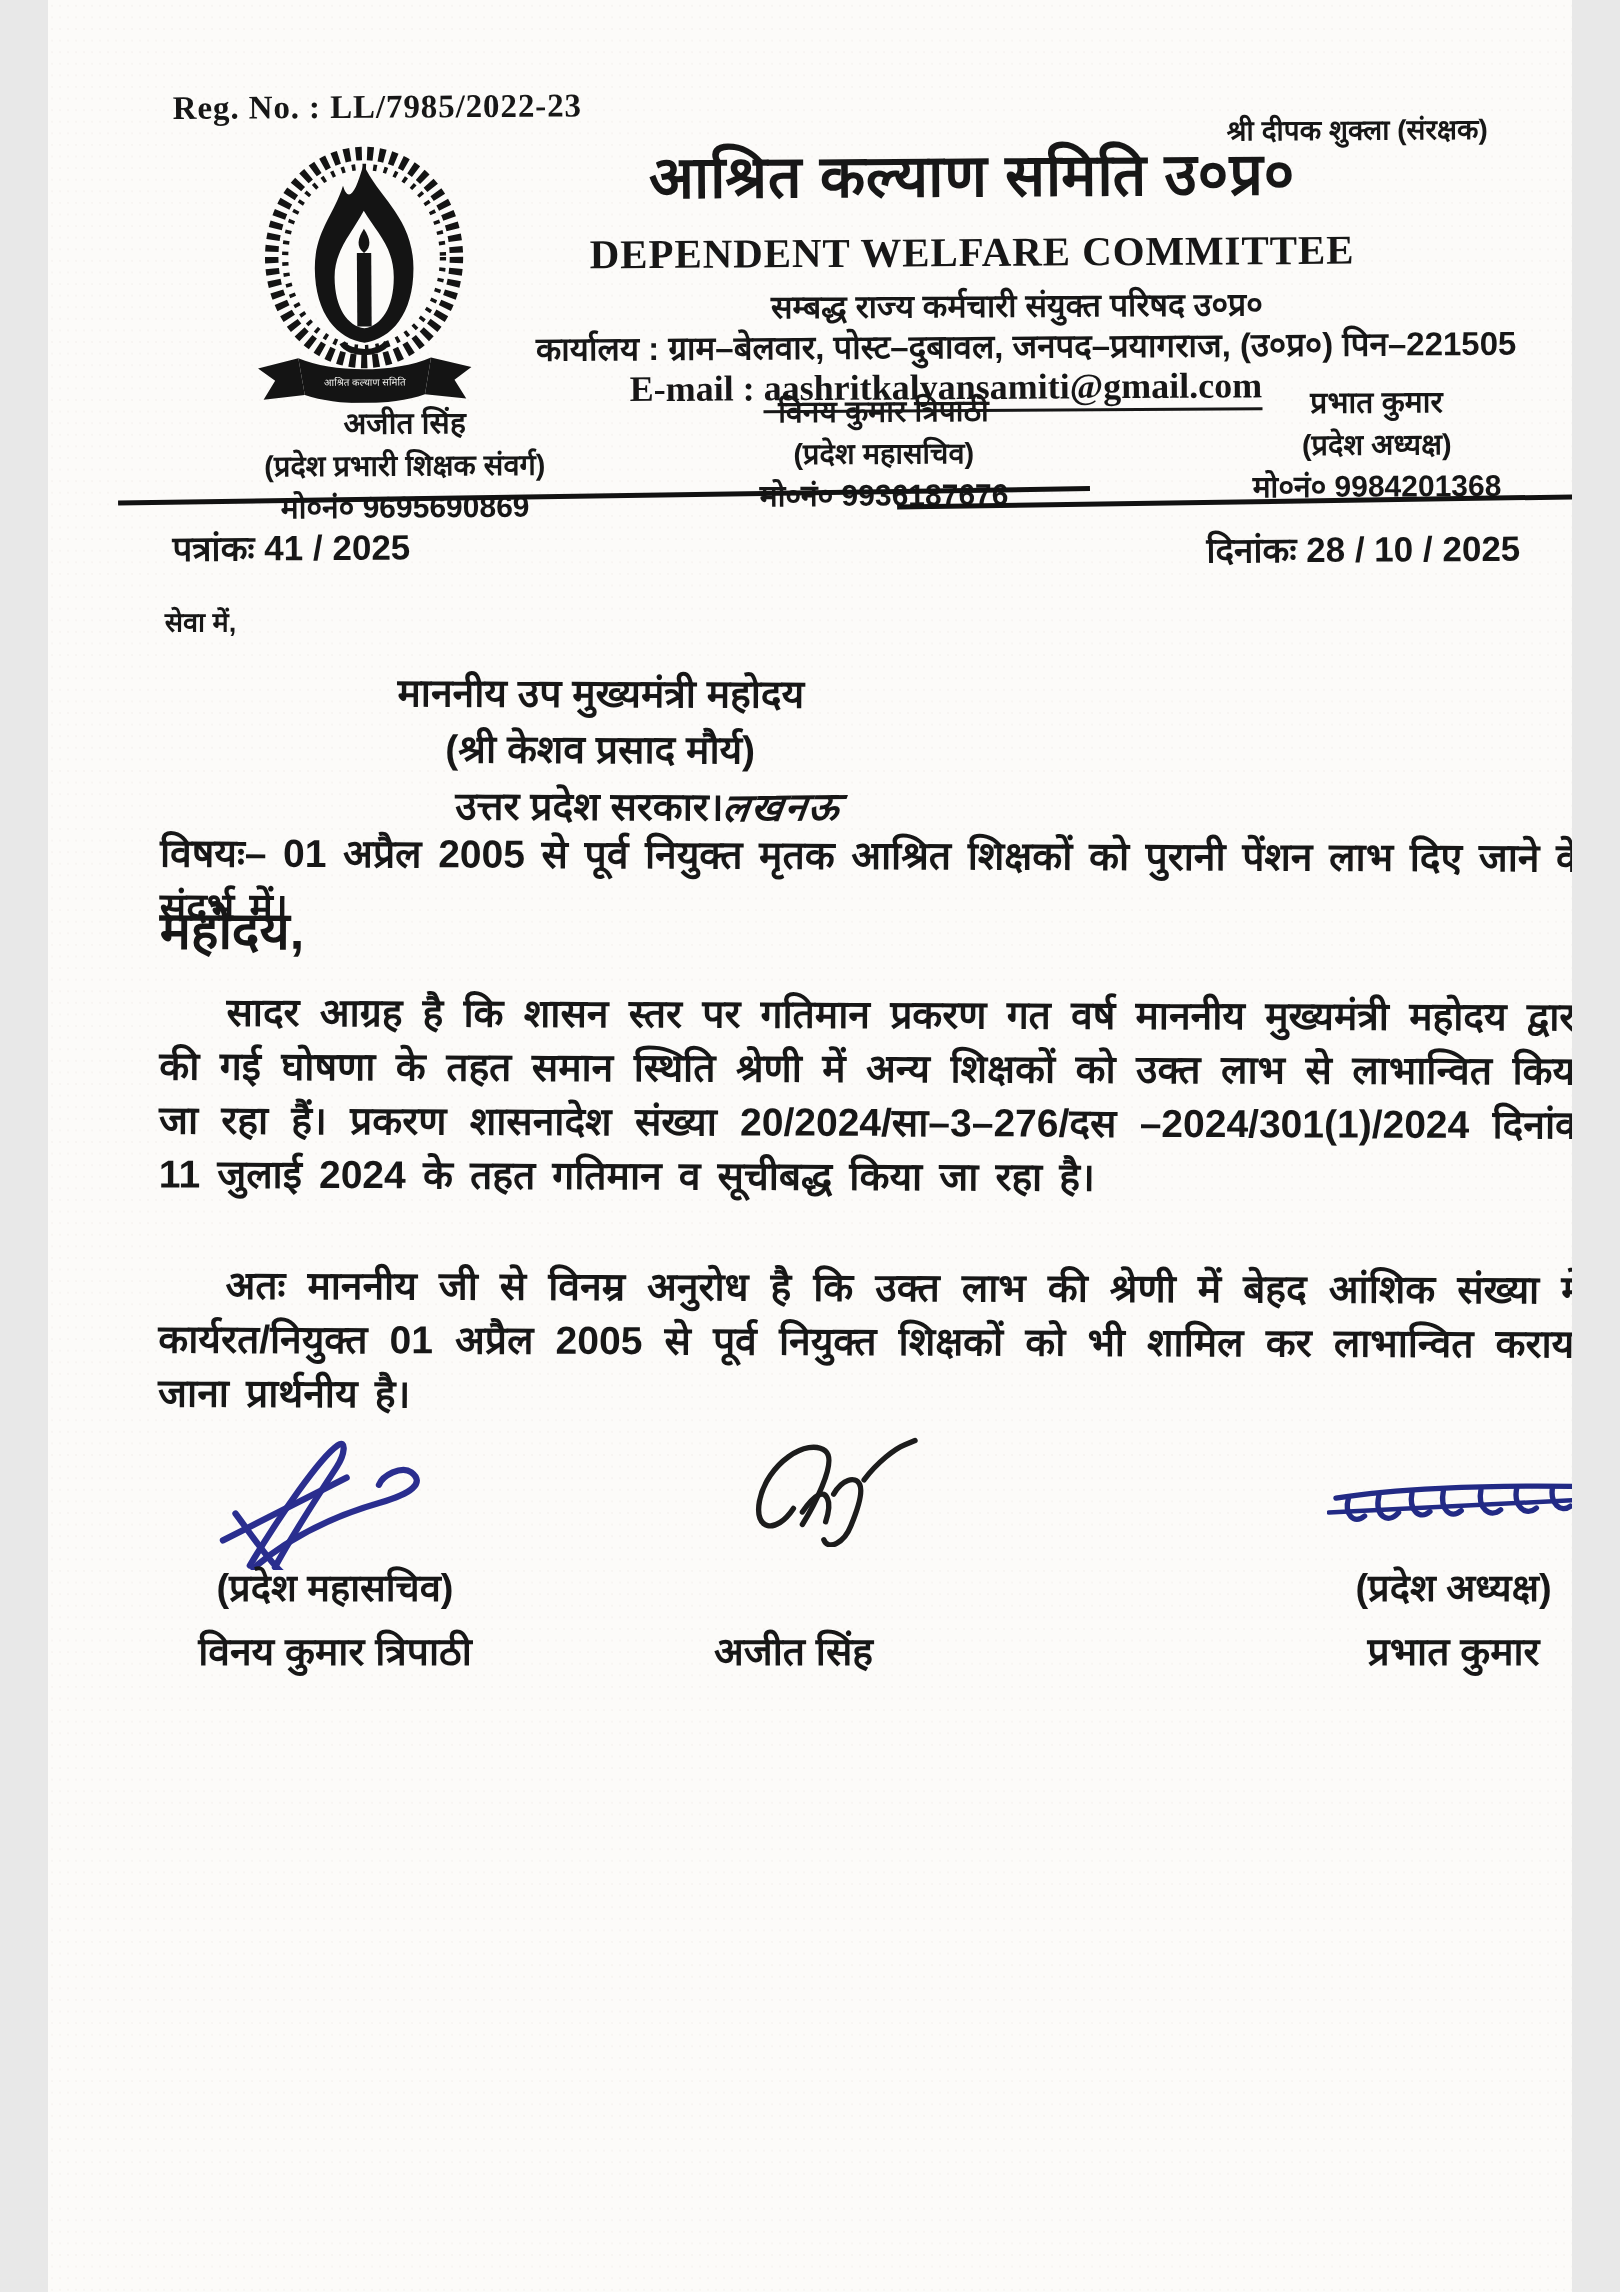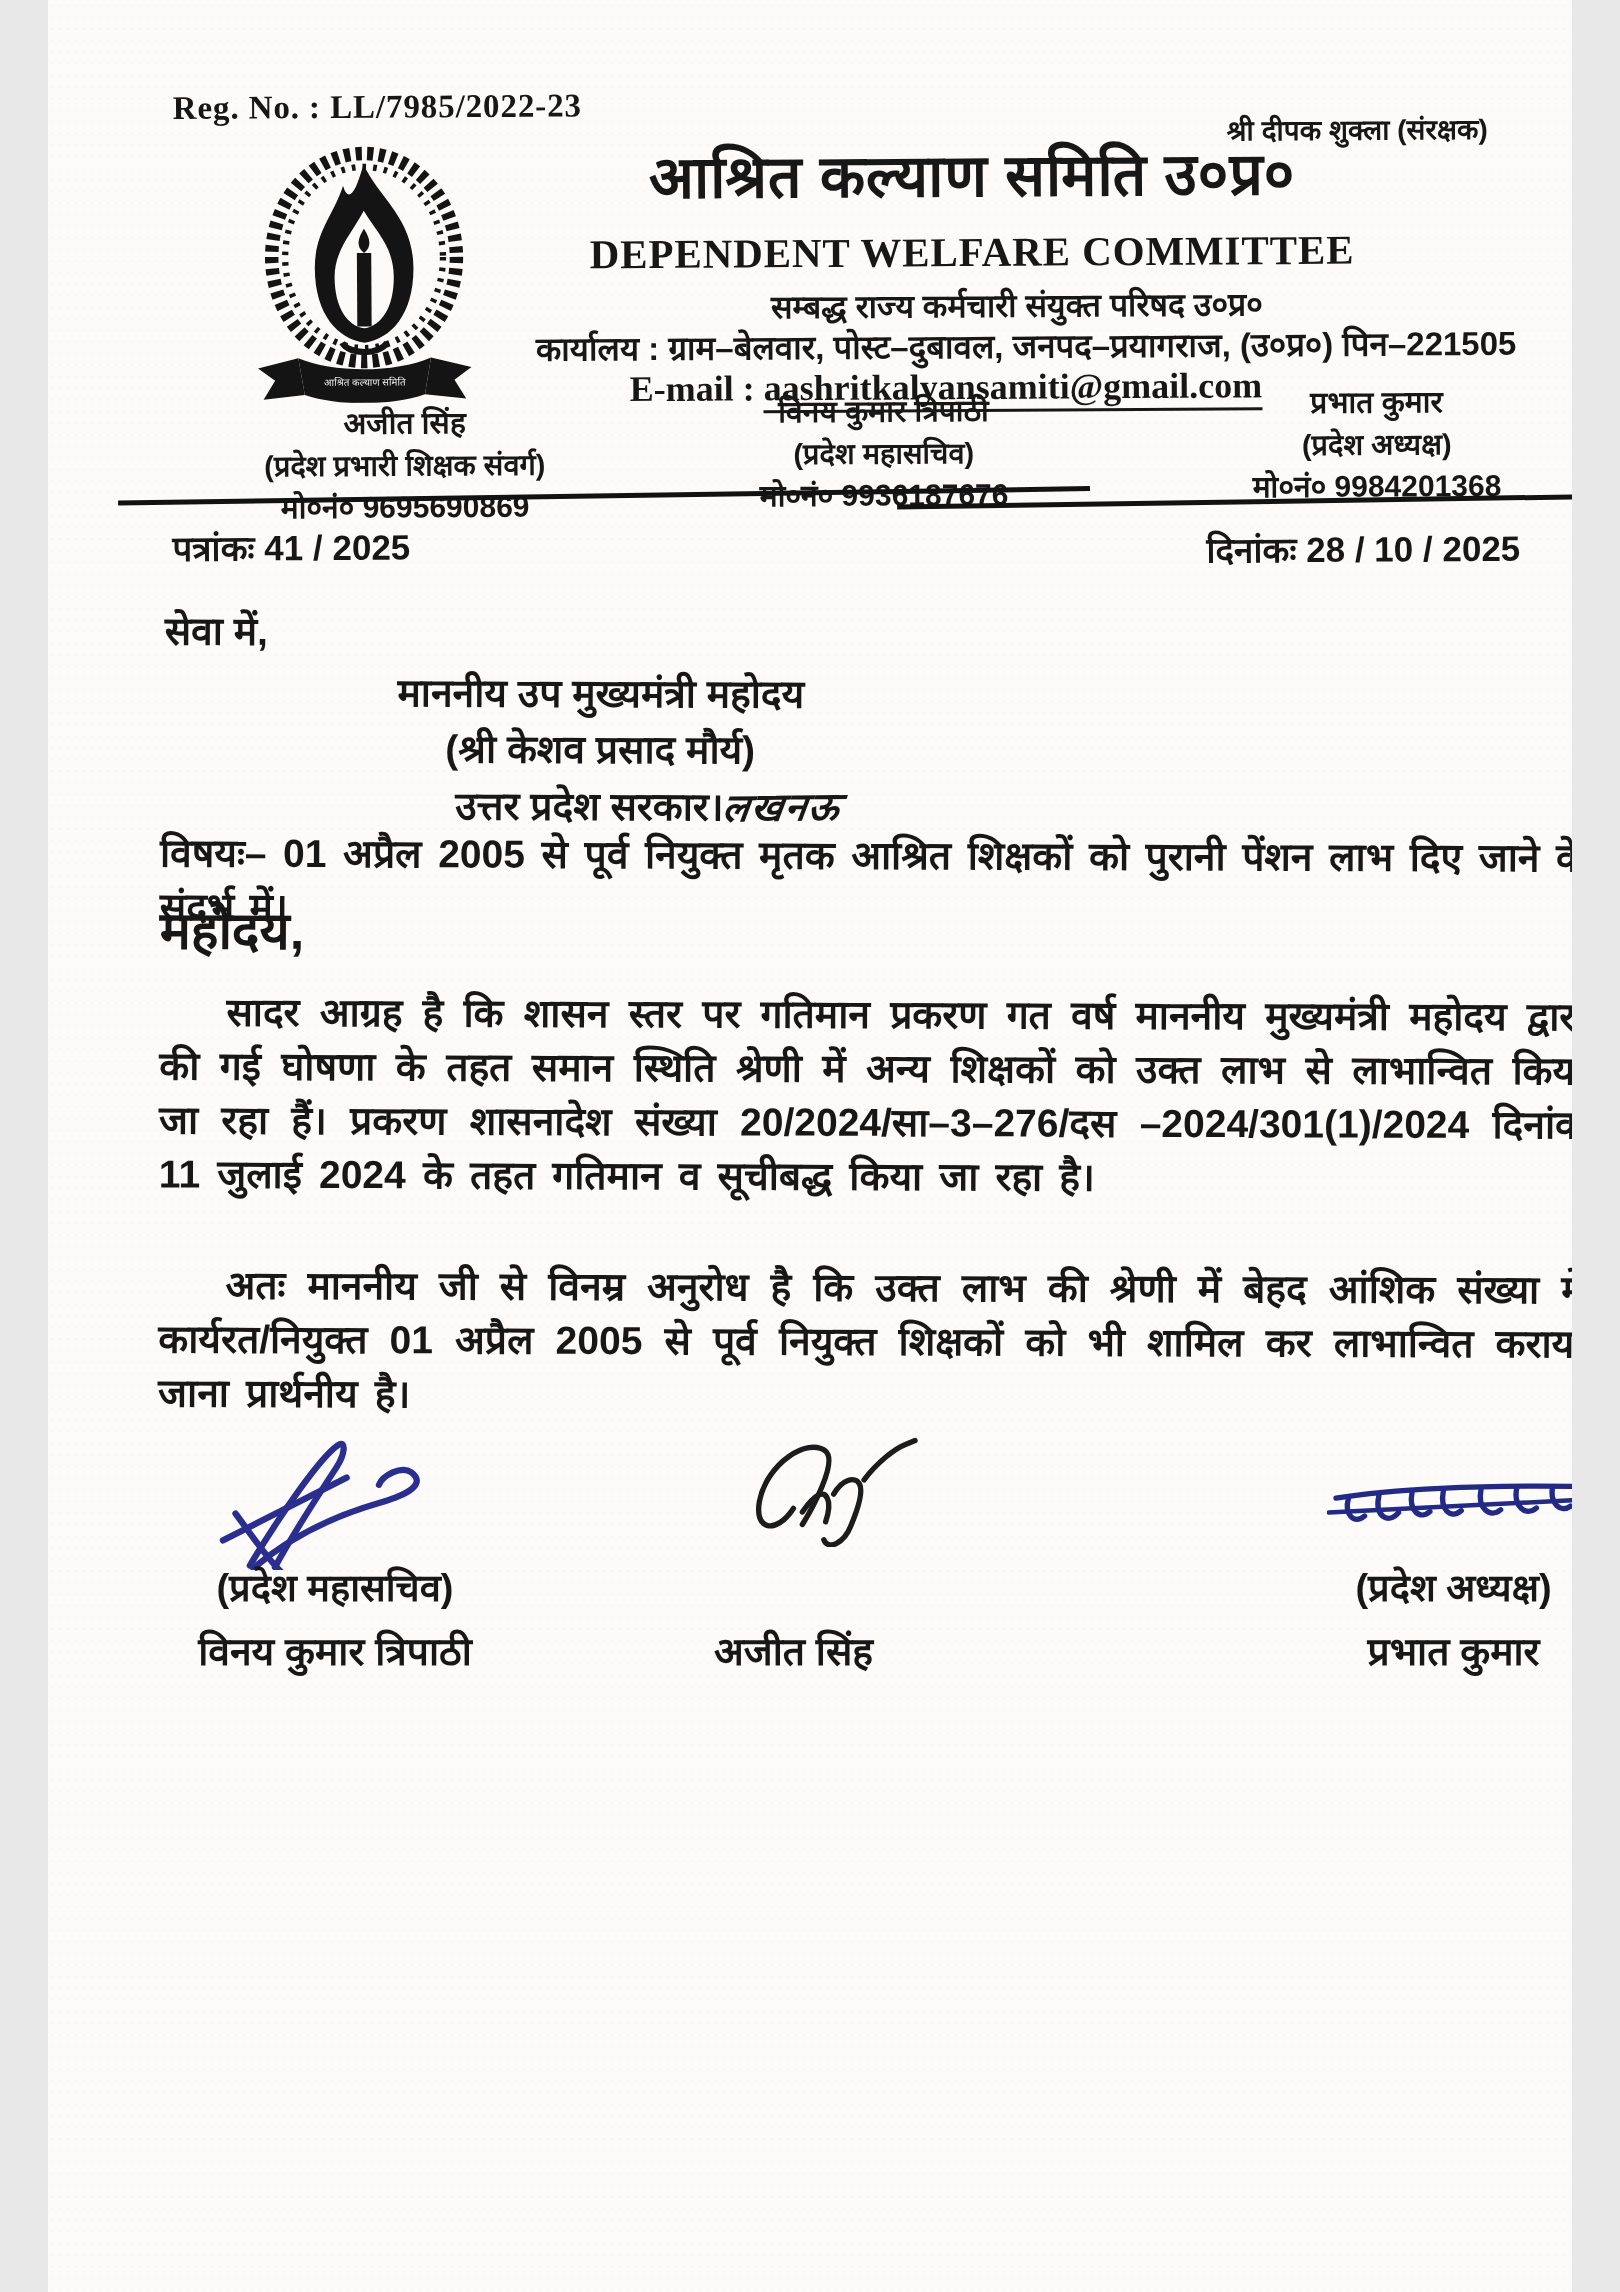--- a/index.html
+++ b/index.html
@@ -37,21 +37,21 @@
   .c3{left:1102px;top:385px;}
   .contact .role{font-size:29px;}
 
   .rule{height:4.5px;background:#121212;}
   .rule-left{left:67px;top:492px;width:972px;transform:rotate(-0.5deg);}
   .rule-right{left:846px;top:502px;width:681px;transform:rotate(-0.5deg);}
 
   .letter-no{left:121px;top:520px;font-size:35px;font-weight:700;}
   .date{left:1155px;top:528px;font-size:35px;font-weight:700;}
 
-  .seva{left:119px;top:602px;font-size:39px;font-weight:600;}
+  .seva{left:119px;top:602px;font-size:27px;font-weight:600;}
   .addr1{left:352px;top:663px;font-size:39px;font-weight:600;}
   .addr2{left:400px;top:719px;font-size:39px;font-weight:600;}
   .addr3{left:410px;top:776px;font-size:39px;font-weight:600;}
   .hand{display:inline-block;font-style:italic;font-weight:600;transform:skewX(-8deg) rotate(-1deg);letter-spacing:1.8px;}
 
   .subject{left:115px;top:826px;width:1426px;font-size:39px;font-weight:700;line-height:54px;text-align:justify;word-spacing:4.5px;}
   .mahoday{left:115px;top:892px;font-size:52px;font-weight:700;}
   .para{left:115px;top:985px;width:1426px;font-size:39px;font-weight:600;line-height:54px;text-align:justify;text-indent:67px;word-spacing:6.3px;}
   .para2{top:1258px;}
 

